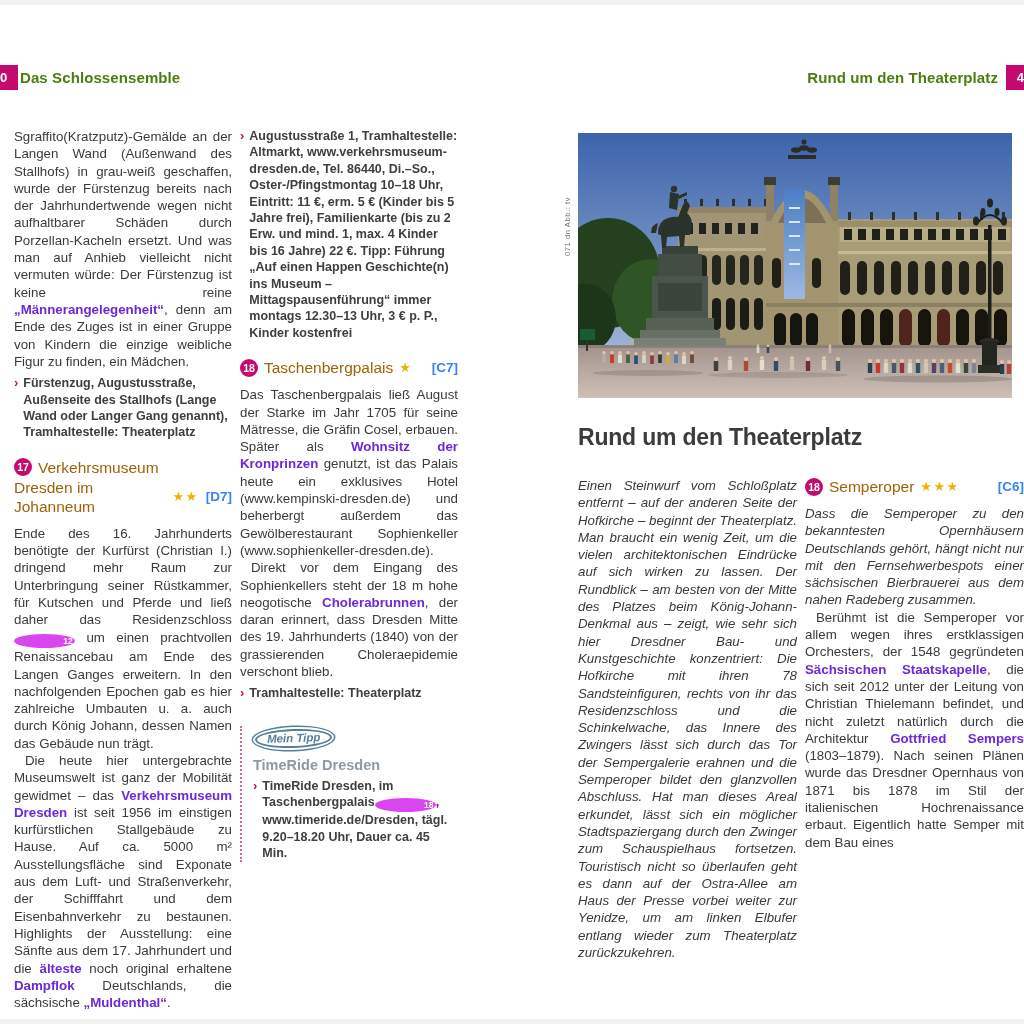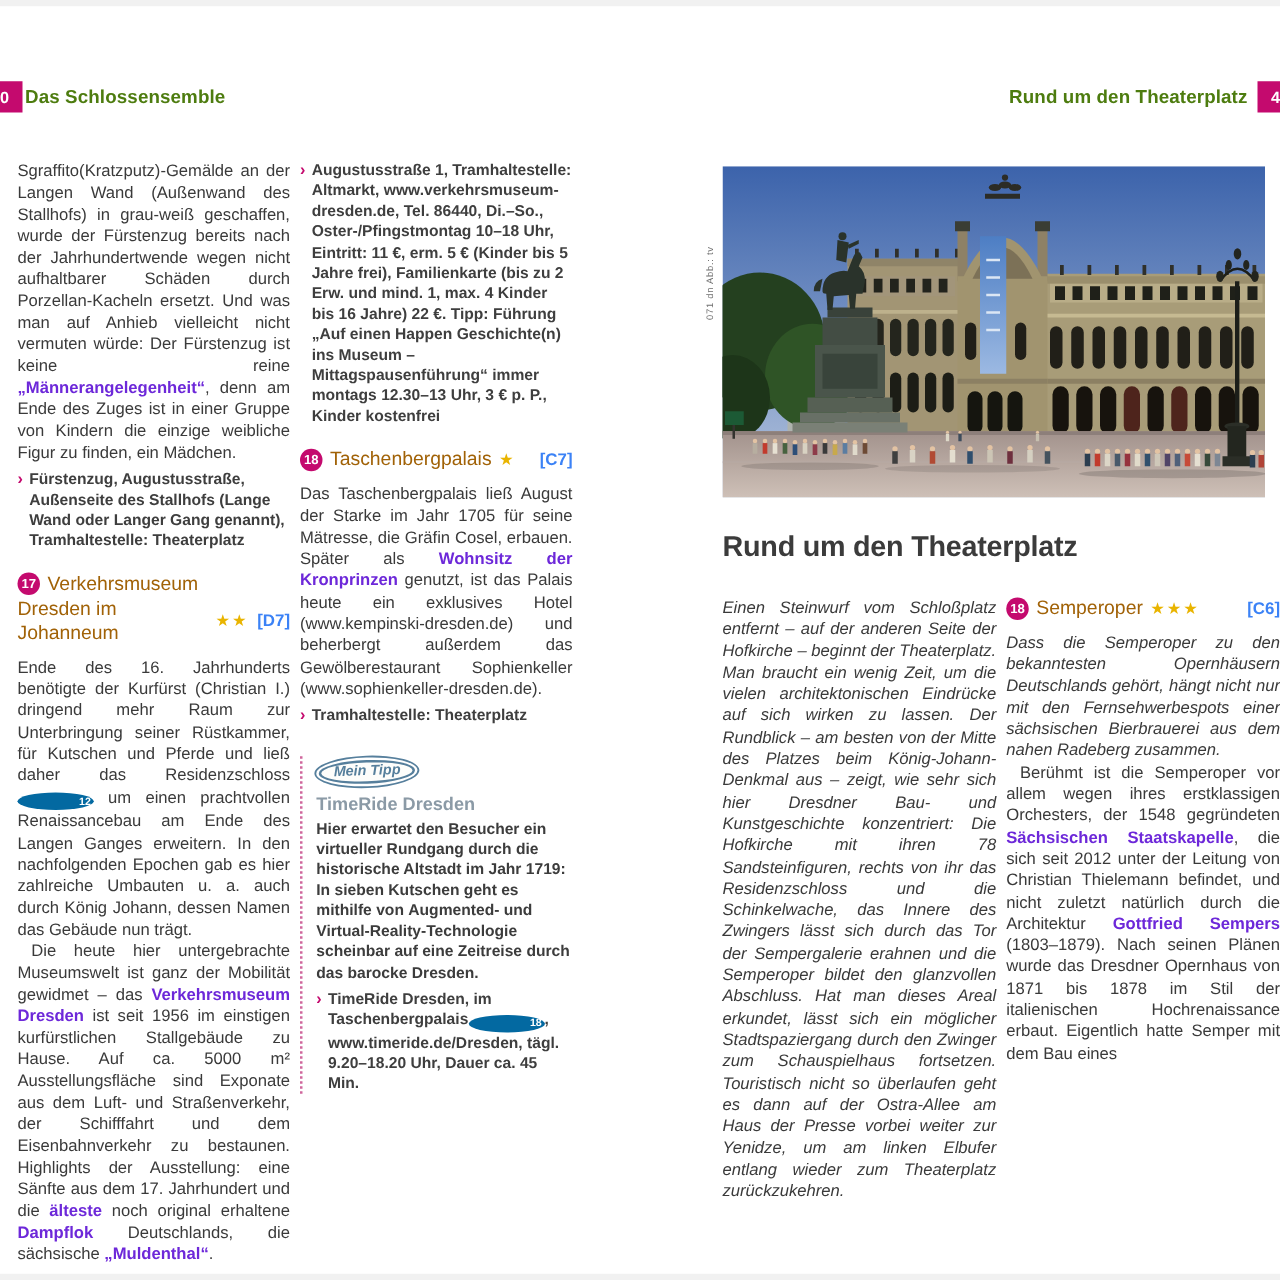--- a/index.html
+++ b/index.html
@@ -30,21 +30,21 @@
   
   .sec{margin:17px 0 9px;}
   .sec-row{display:flex;align-items:center;gap:6px;}
   .badge{flex:0 0 auto;width:18px;height:18px;border-radius:50%;background:#c40a6e;color:#fff;
          font-size:10.5px;font-weight:bold;display:flex;align-items:center;justify-content:center;}
   .sec-title{color:#a16207;font-weight:normal;font-size:15.5px;line-height:19px;}
   .stars{color:#e9b400;font-size:13px;letter-spacing:1.5px;white-space:nowrap;}
   .grid-ref{color:#3b82f6;font-weight:bold;font-size:13.5px;margin-left:auto;}
   .sec-row2{display:flex;align-items:center;gap:7px;margin-top:1px;}
   .inline-badge{display:inline-flex;align-items:center;justify-content:center;width:14px;height:14px;
-        border-radius:50%;background:#0369a1;color:#fff;font-size:8.5px;font-weight:bold;
+        border-radius:50%;background:#d946ef;color:#fff;font-size:8.5px;font-weight:bold;
         vertical-align:-2px;padding-left:47px;}
   
   .tipbox{margin-top:24px;border-left:2px dotted #d0679d;padding-left:11px;}
   .tip-badge{display:inline-block;border:2px solid #567f9c;border-radius:50%;padding:1px 10px 2px;
         box-shadow:0 0 0 2px #fff,0 0 0 3.5px #567f9c;color:#567f9c;font-style:italic;
         font-weight:bold;font-size:11.5px;background:#fdfdfb;transform:rotate(-2deg);margin:3px 0 0 2px;}
   .tip-head{color:#8b9aa6;font-weight:bold;font-size:14.5px;margin:9px 0 3px;}
   .tip-body{margin:0;font-size:12.5px;line-height:16.4px;font-weight:600;color:#3c3c3c;text-align:left;}
   
   .photo{position:absolute;left:578px;top:133px;width:434px;height:265px;margin:0;}
@@ -100,29 +100,29 @@
     </div>
     <div class="sec">
       <div class="sec-row">
         <span class="badge">18</span>
         <span class="sec-title">Taschenbergpalais</span>
         <span class="stars">★</span>
         <span class="grid-ref">[C7]</span>
       </div>
     </div>
     <p class="bp">Das Taschenbergpalais ließ August der Starke im Jahr 1705 für seine Mätresse, die Gräfin Cosel, erbauen. Später als <b>Wohnsitz der Kronprinzen</b> genutzt, ist das Palais heute ein exklusives Hotel (www.kempinski-dresden.de) und beherbergt außerdem das Gewölberestaurant Sophienkeller (www.sophienkeller-dresden.de).</p>
+    <p class="bp indent">Direkt vor dem Eingang des Sophienkellers steht der 18 m hohe neogotische <b>Cholerabrunnen</b>, der daran erinnert, dass Dresden Mitte des 19. Jahrhunderts (1840) von der grassierenden Choleraepidemie verschont blieb.</p>
     <div class="info">
       <span class="arrow">›</span>
       <span>Tramhaltestelle: Theaterplatz</span>
     </div>
 
     <div class="tipbox">
       <span class="tip-badge">Mein Tipp</span>
       <div class="tip-head">TimeRide Dresden</div>
-      <p class="tip-body">Hier erwartet den Besucher ein virtueller Rundgang durch die historische Altstadt im Jahr 1719: In sieben Kutschen geht es mithilfe von <b>Augmented- und Virtual-Reality-Technologie</b> scheinbar auf eine Zeitreise durch das barocke Dresden.</p>
       <div class="info">
         <span class="arrow">›</span>
         <span><span><b>TimeRide Dresden</b>, im Taschenbergpalais</span><span class="inline-badge">18</span><span>, www.timeride.de/Dresden, tägl. 9.20–18.20 Uhr, Dauer ca. 45 Min.</span></span>
       </div>
     </div>
   </div>
 
   <div class="credit">071 dn Abb.: tv</div>
   <figure class="photo">
     <svg width="434" height="265" viewBox="0 0 434 265" xmlns="http://www.w3.org/2000/svg">

